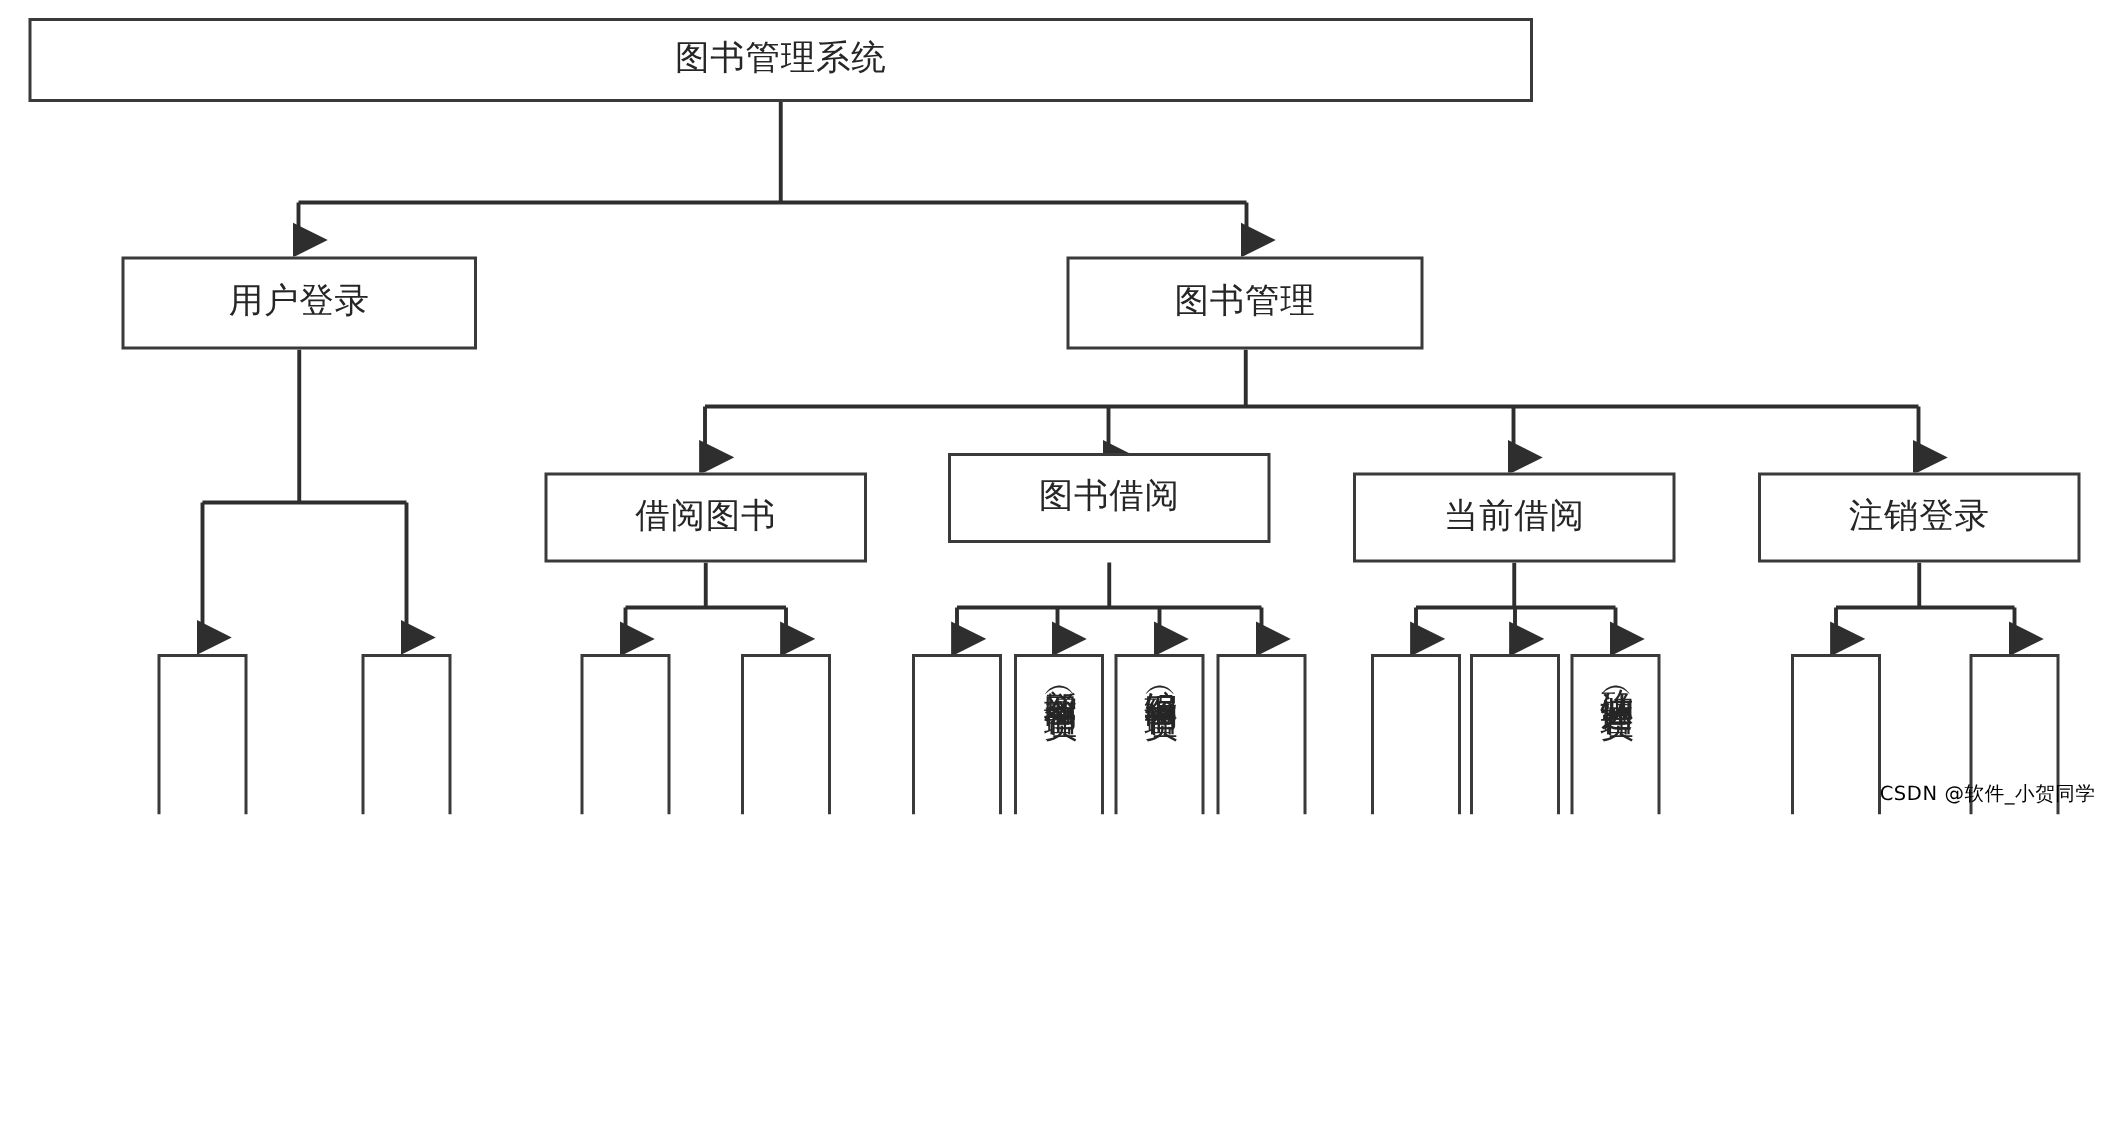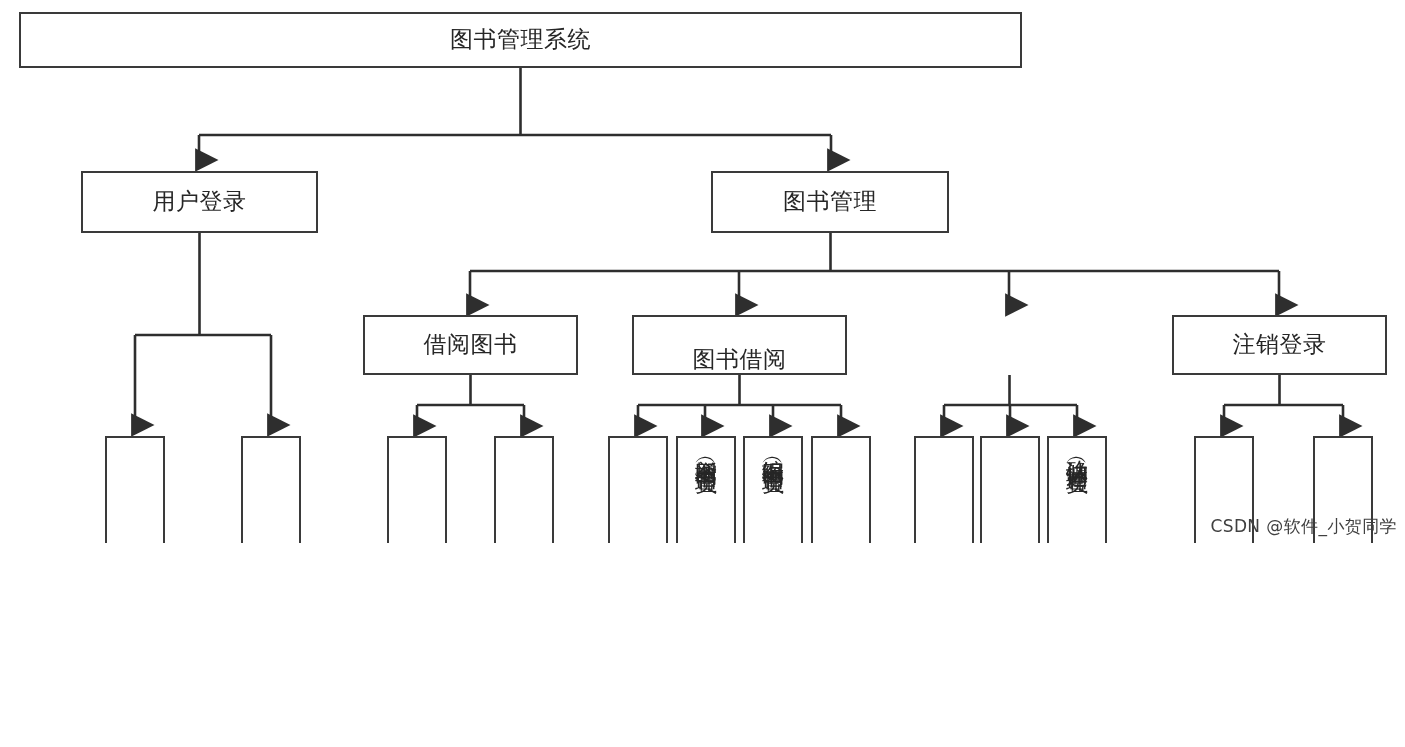--- a/index.html
+++ b/index.html
@@ -56,22 +56,22 @@
     letter-spacing: 2px;
     line-height: 1;
   }
   .node.vertical.top-aligned {
     align-items: flex-start;
   }
   #watermark {
     position: absolute;
     right: 8px;
     bottom: 5px;
-    font-size: 17px;
-    color: #404040;
+    font-size: 13px;
+    color: #000000;
     z-index: 5;
     white-space: nowrap;
     letter-spacing: 0.4px;
   }
 </style>
 </head>
 <body>
 
 <div id="diagram">
 
@@ -135,24 +135,27 @@
   </div>
 
   <div class="node" style="left:711px; top:171px; width:238px; height:62px;">
     <span class="label">图书管理</span>
   </div>
 
   <div class="node" style="left:363px; top:315px; width:215px; height:60px;">
     <span class="label">借阅图书</span>
   </div>
 
-  <div class="node" style="left:632px; top:315px; width:215px; height:60px;align-items:flex-end;">
+  <div class="node" style="left:632px; top:302px; width:215px; height:60px;">
     <span class="label">图书借阅</span>
   </div>
 
+  <div class="node" style="left:902px; top:315px; width:215px; height:60px;">
+    <span class="label">当前借阅</span>
+  </div>
 
   <div class="node" style="left:1172px; top:315px; width:215px; height:60px;">
     <span class="label">注销登录</span>
   </div>
 
   <div class="node vertical" style="left:105px; top:436px; width:60px; height:299px;">
     <span class="label">用户登录</span>
   </div>
 
   <div class="node vertical" style="left:241px; top:436px; width:60px; height:299px;">

